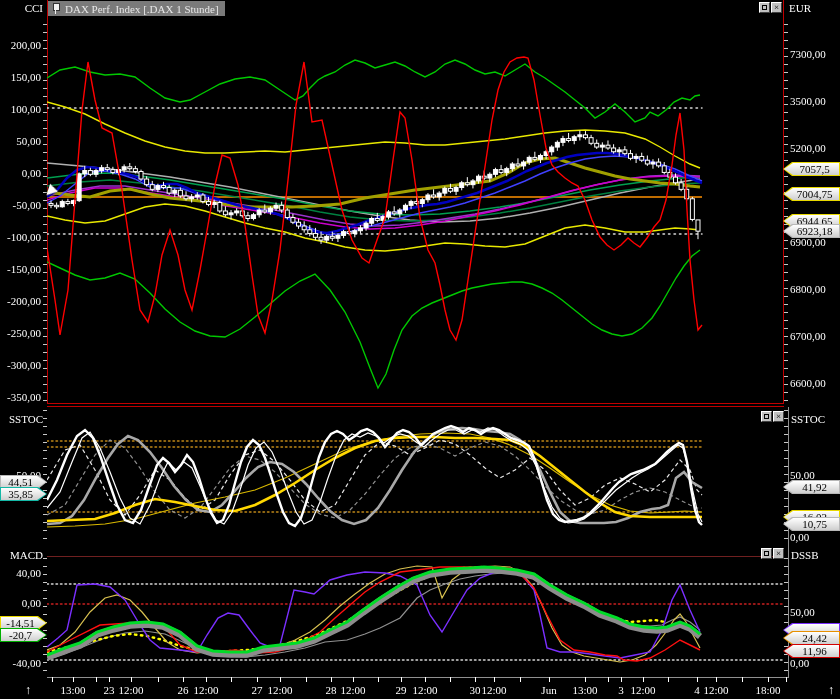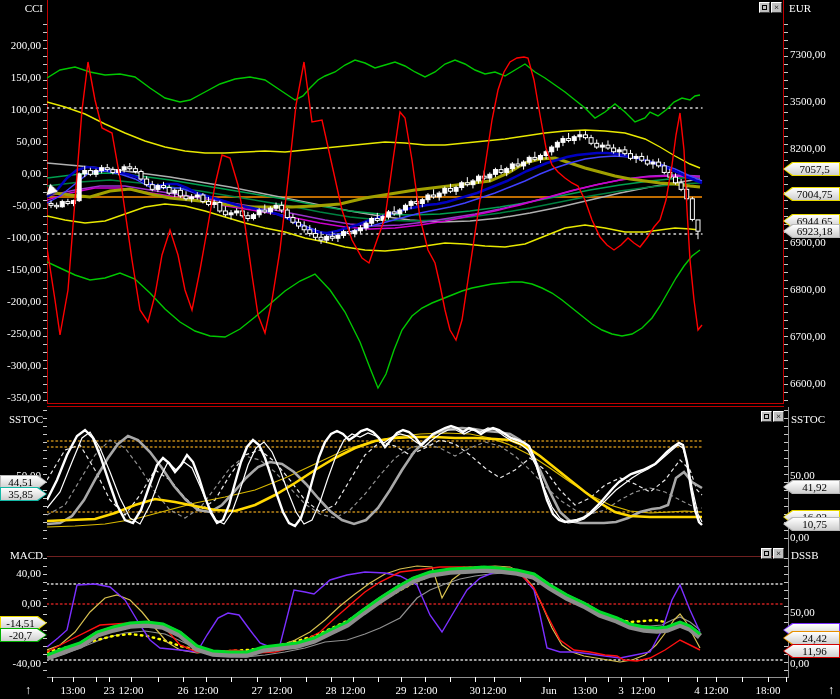--- a/index.html
+++ b/index.html
@@ -62,20 +62,27 @@
 
   <div class="redline" style="left:47px;top:0;width:1px;height:404px;"></div>
   <div class="redline" style="left:783px;top:0;width:1px;height:404px;"></div>
   <div class="redline" style="left:47px;top:403px;width:737px;height:1px;"></div>
   <div class="redline" style="left:47px;top:406px;width:737px;height:1px;"></div>
   <div class="abs" style="left:47px;top:556px;width:737px;height:1px;background:#702020;"></div>
   <div class="grayline" style="left:47px;top:677px;width:742px;height:1px;"></div>
   <div class="grayline" style="left:788px;top:407px;width:1px;height:271px;"></div>
 
   <div id="titlebar">
+    <div id="title-seg-dark">
+      <span class="pin">
+          <span class="pin-head"></span>
+          <span class="pin-stem"></span>
+        </span>
+      <span>DAX Perf. Index [.DAX 1 Stunde]</span>
+    </div>
   </div>
 
   <div class="winbtns" style="left:759px;top:2px;">
     <div class="wbtn">
         <span class="restore-box"></span>
       </div>
     <div class="wbtn"><span>×</span></div>
   </div>
   <div class="winbtns" style="left:761px;top:411px;">
     <div class="wbtn">
@@ -382,21 +389,21 @@
       <span class="axl ar" style="left: 41px; top: 167px;">0,00</span>
       <span class="axl ar" style="left: 41px; top: 199px;">-50,00</span>
       <span class="axl ar" style="left: 41px; top: 231px;">-100,00</span>
       <span class="axl ar" style="left: 41px; top: 263px;">-150,00</span>
       <span class="axl ar" style="left: 41px; top: 295px;">-200,00</span>
       <span class="axl ar" style="left: 41px; top: 327px;">-250,00</span>
       <span class="axl ar" style="left: 41px; top: 359px;">-300,00</span>
       <span class="axl ar" style="left: 41px; top: 391px;">-350,00</span>
       <span class="axl" style="left: 790px; top: 48px;">7300,00</span>
       <span class="axl" style="left: 790px; top: 95px;">3500,00</span>
-      <span class="axl" style="left: 790px; top: 142px;">8200,00</span>
+      <span class="axl" style="left: 790px; top: 142px;">5200,00</span>
       <span class="axl" style="left: 790px; top: 236px;">6900,00</span>
       <span class="axl" style="left: 790px; top: 283px;">6800,00</span>
       <span class="axl" style="left: 790px; top: 330px;">6700,00</span>
       <span class="axl" style="left: 790px; top: 377px;">6600,00</span>
       <span class="axl ar" style="left: 41px; top: 469px;">50,00</span>
       <span class="axl" style="left: 790px; top: 469px;">50,00</span>
       <span class="axl" style="left: 790px; top: 531px;">0,00</span>
       <span class="axl ar" style="left: 41px; top: 567px;">40,00</span>
       <span class="axl ar" style="left: 41px; top: 597px;">0,00</span>
       <span class="axl ar" style="left: 41px; top: 657px;">-40,00</span>

